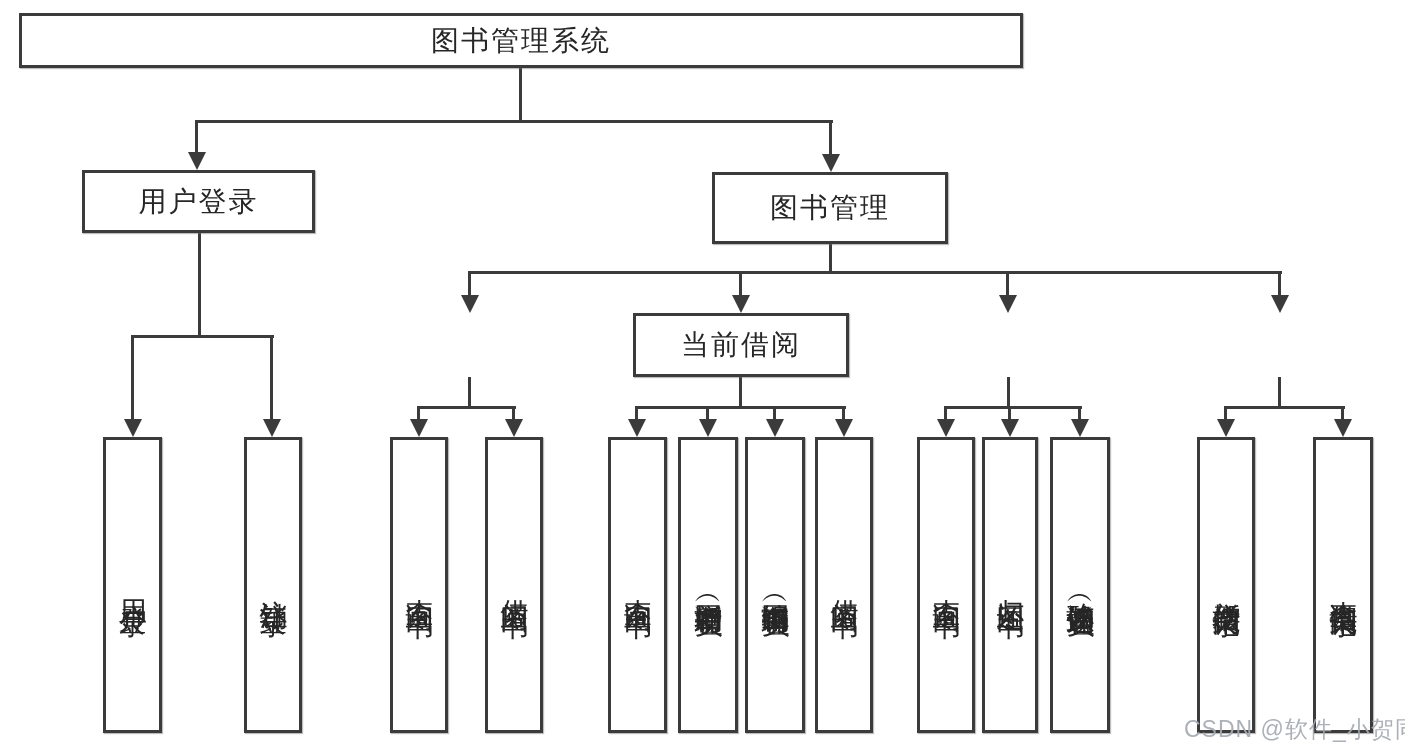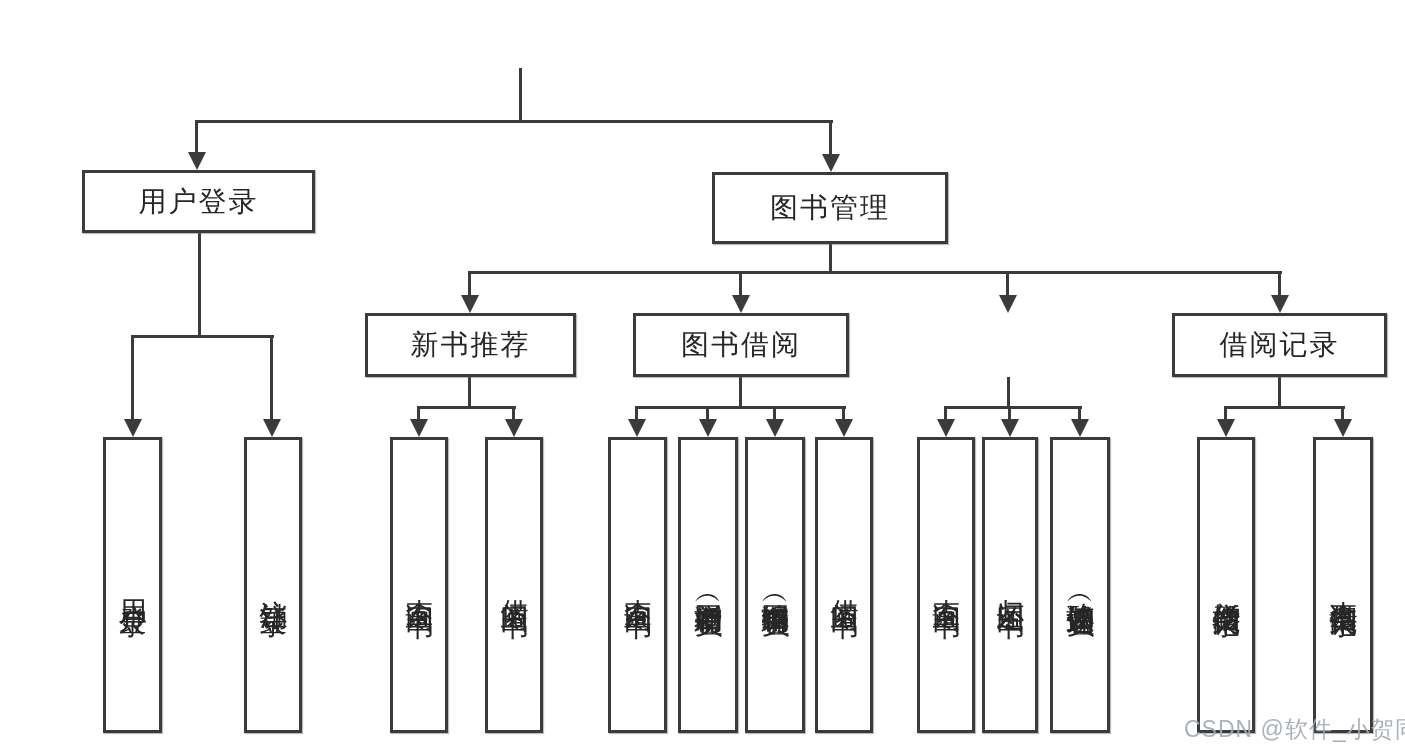--- a/index.html
+++ b/index.html
@@ -66,20 +66,23 @@
     white-space:nowrap;
     z-index:10;
     letter-spacing:1px;
   }
 </style>
 </head>
 <body>
 
 <div id="diagram">
 
+  <div class="node h" style="left:19px;top:13px;width:1004px;height:55px">
+    <span>图书管理系统</span>
+  </div>
 
   <div class="line" style="left:519px;top:68px;width:3px;height:53px"></div>
   <div class="line" style="left:196px;top:120px;width:637px;height:3px"></div>
   <div class="arrow" style="left:188px;top:120px;height:50px">
       <i class="shaft"></i>
       <i class="head"></i>
     </div>
   <div class="arrow" style="left:822px;top:120px;height:52px">
       <i class="shaft"></i>
       <i class="head"></i>
@@ -115,28 +118,22 @@
     </div>
   <div class="arrow" style="left:999px;top:271px;height:42px">
       <i class="shaft"></i>
       <i class="head"></i>
     </div>
   <div class="arrow" style="left:1271px;top:271px;height:42px">
       <i class="shaft"></i>
       <i class="head"></i>
     </div>
 
-  <div class="node h" style="left:365px;top:313px;width:211px;height:64px">
-    <span>新书推荐</span>
-  </div>
   <div class="node h" style="left:633px;top:313px;width:216px;height:64px">
-    <span>图书借阅</span>
-  </div>
-  <div class="node h" style="left:1172px;top:313px;width:215px;height:64px">
-    <span>借阅记录</span>
+    <span>当前借阅</span>
   </div>
 
   <div class="line" style="left:468px;top:377px;width:3px;height:32px"></div>
   <div class="line" style="left:417px;top:406px;width:99px;height:3px"></div>
   <div class="arrow" style="left:410px;top:406px;height:31px">
       <i class="shaft"></i>
       <i class="head"></i>
     </div>
   <div class="arrow" style="left:505px;top:406px;height:31px">
       <i class="shaft"></i>

